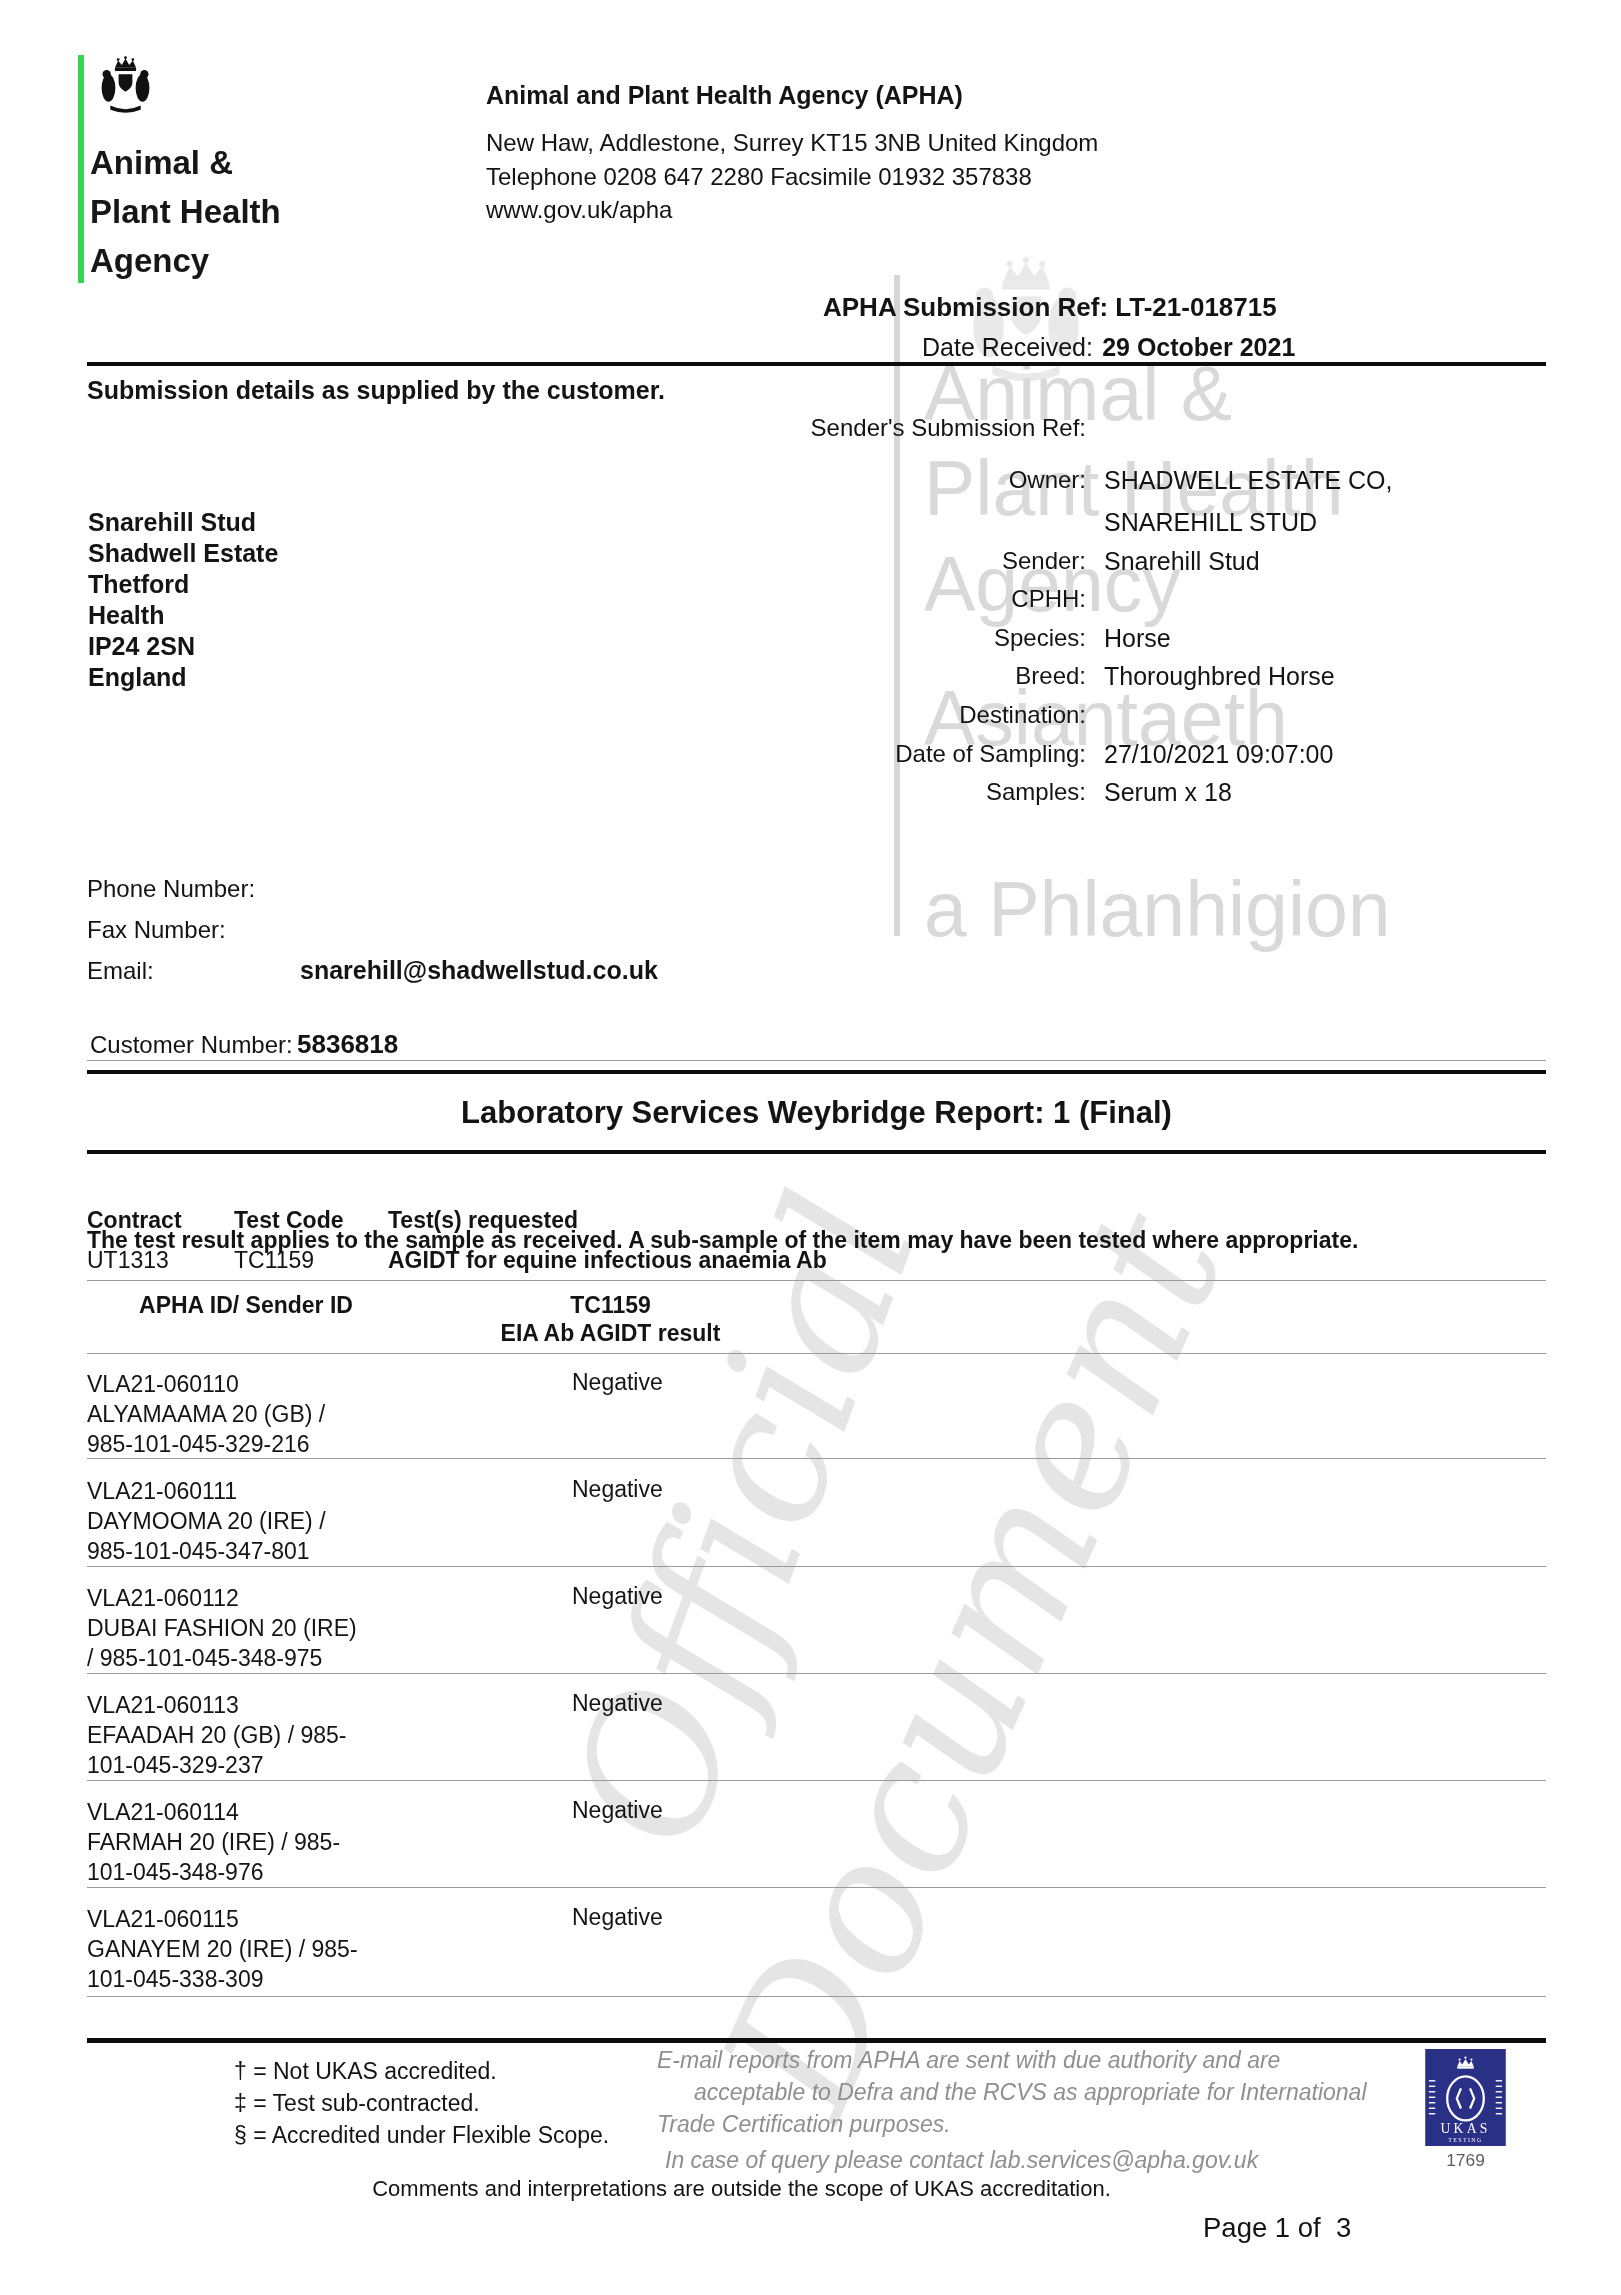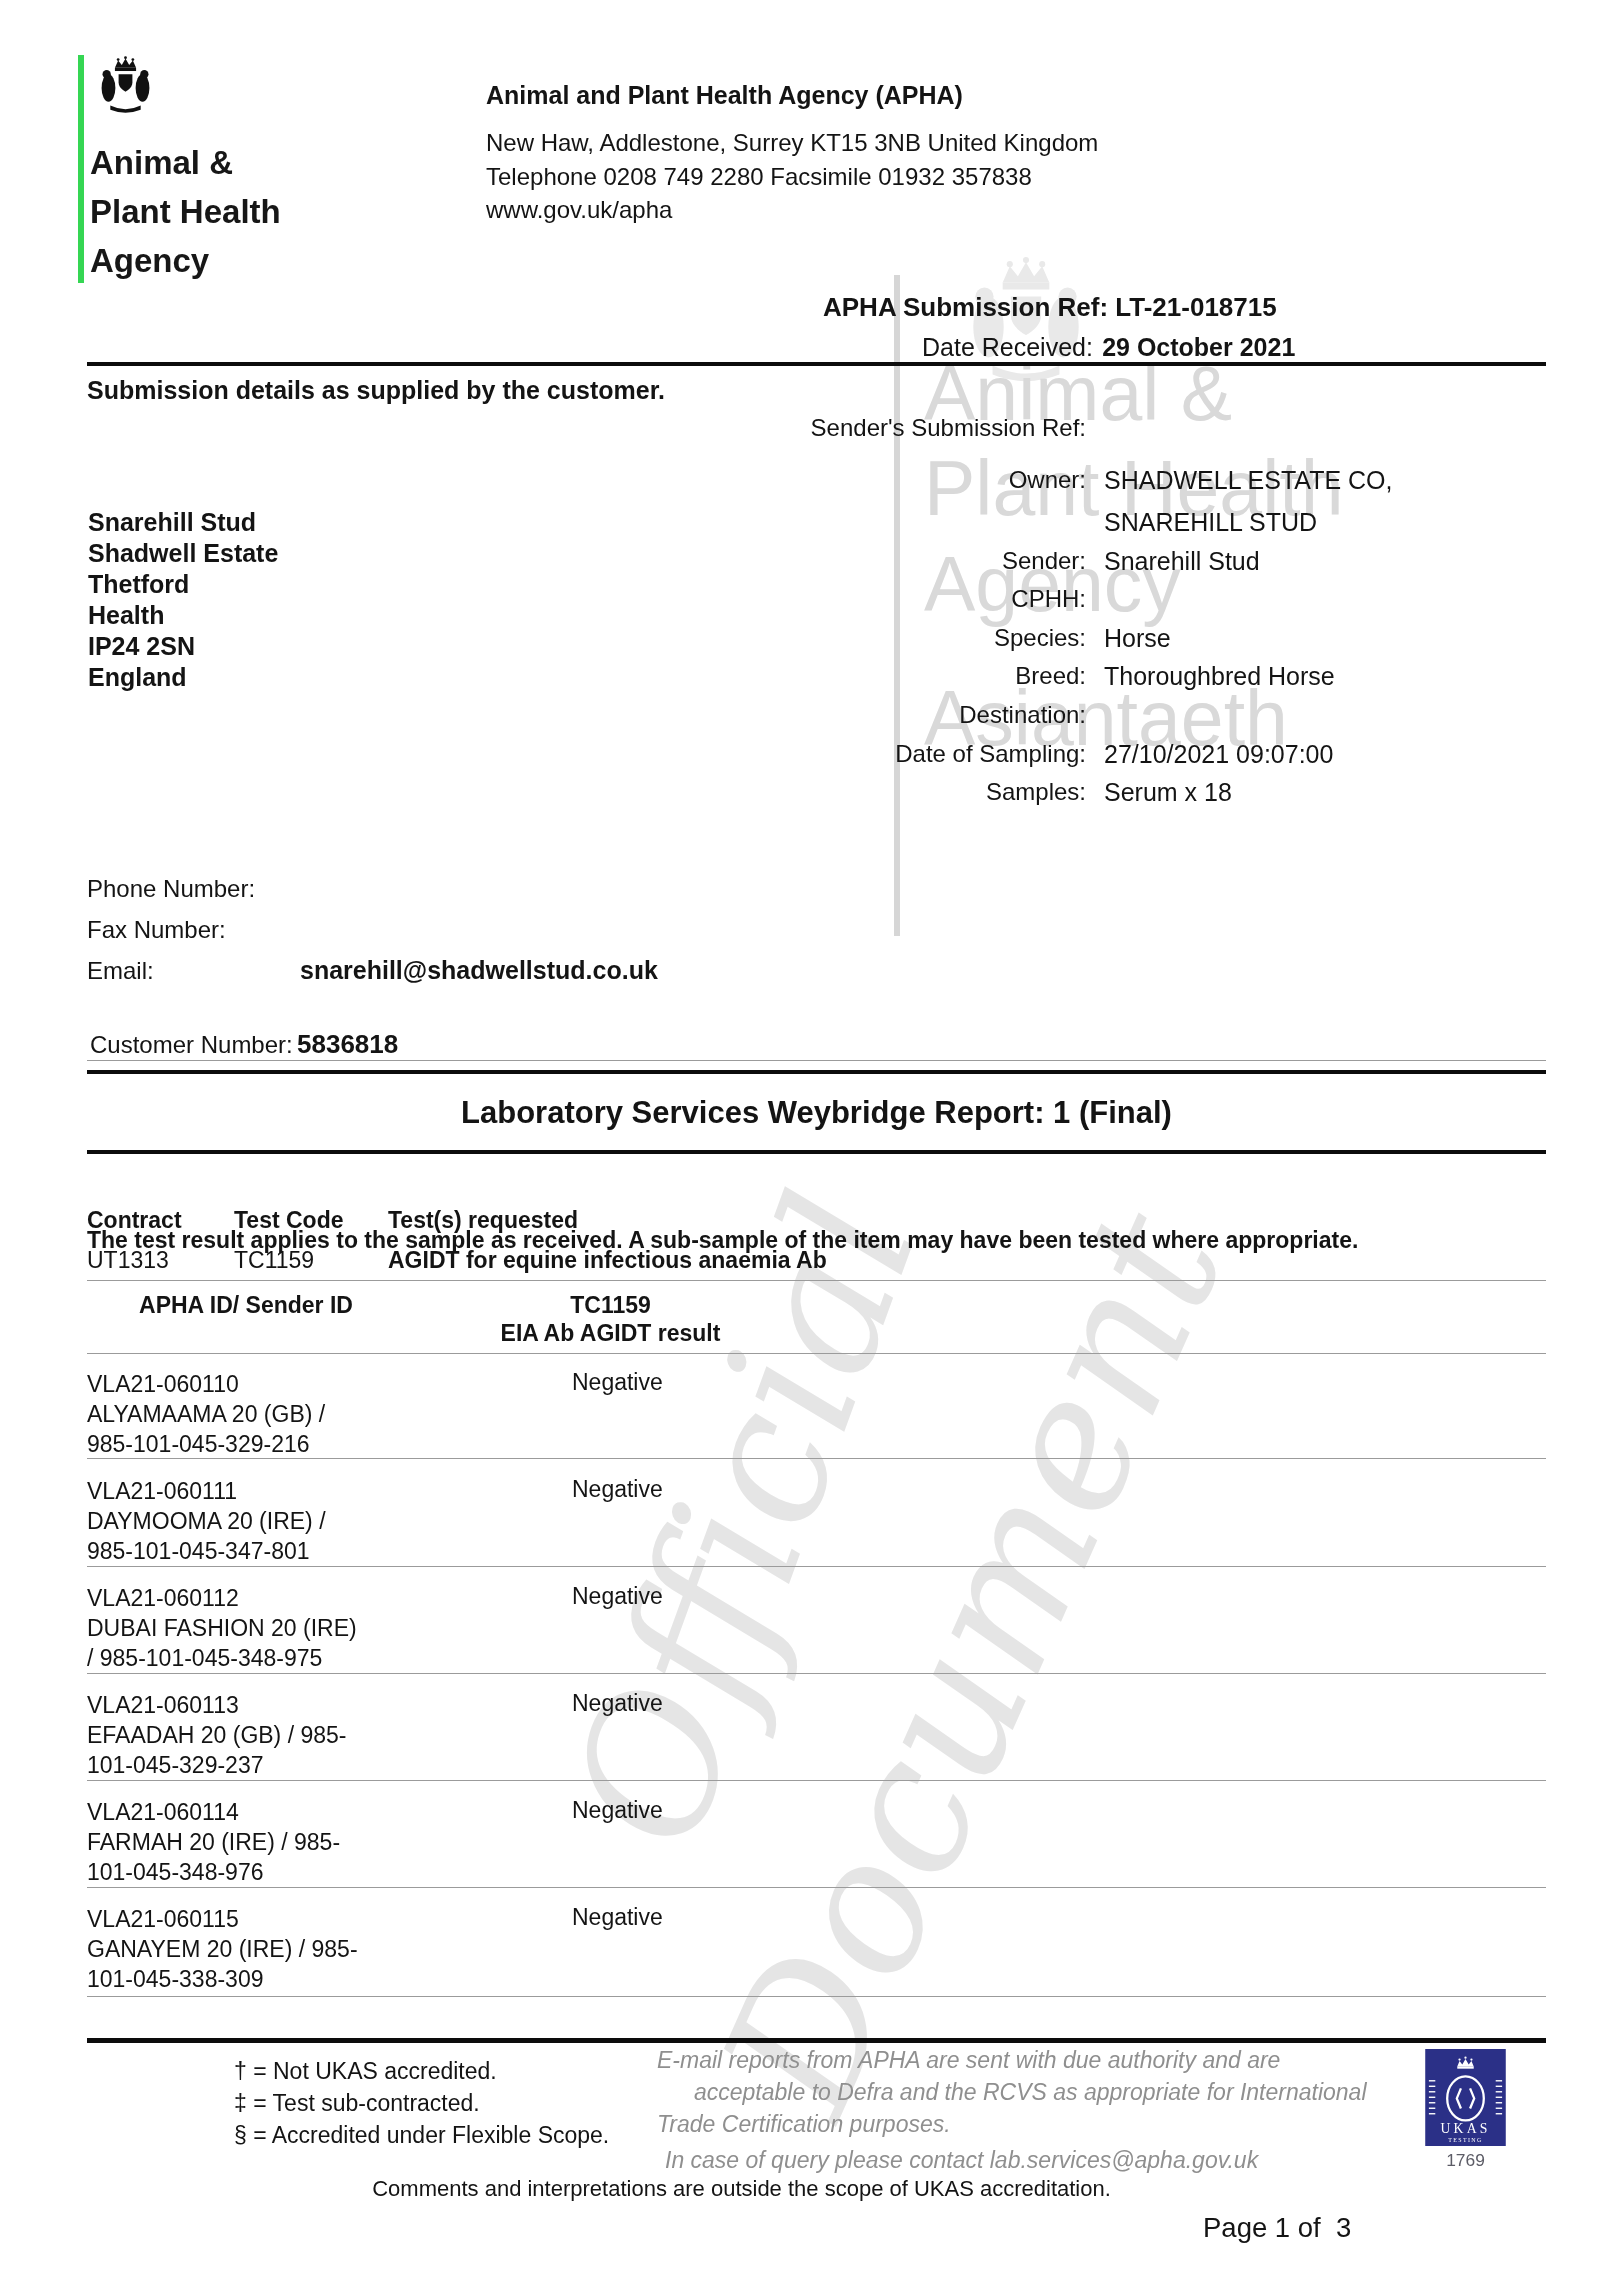--- a/index.html
+++ b/index.html
@@ -39,20 +39,21 @@
       <ellipse cx="112" cy="74" rx="15" ry="30"></ellipse>
         <circle cx="116" cy="44" r="9"></circle>
       <path d="M42 112 q33 16 66 0 l0 9 q-33 13 -66 0 z"></path>
     </svg>
 
     <div class="abs" style="left:894px;top:275px;width:6.4px;height:661px;background:#d6d6d6;"></div>
     <div class="abs wm" style="left:924px;top:349px;font-size:77px;">Animal &amp;</div>
     <div class="abs wm" style="left:924px;top:444px;font-size:77px;">Plant Health</div>
     <div class="abs wm" style="left:924px;top:540px;font-size:77px;">Agency</div>
     <div class="abs wm" style="left:924px;top:674px;font-size:77px;">Asiantaeth</div>
+    <div class="abs wm" style="left:924px;top:865px;font-size:77px;">a Phlanhigion</div>
 
     <div class="abs wm-diag" style="left:744px;top:1520px;font-size:184px;transform:translate(-50%,-50%) rotate(-70deg);">Official</div>
     <div class="abs wm-diag" style="left:973px;top:1662px;font-size:184px;transform:translate(-50%,-50%) rotate(-66deg);">Document</div>
   </div>
 
   <div class="abs" style="left:0;top:0;width:1622px;height:2295px;z-index:1;">
 
     <div class="abs" style="left:78px;top:54px;width:395px;height:234px;">
       <div class="abs" style="left:0;top:0.9px;width:6.4px;height:228px;background:#35d653;"></div>
       <svg class="abs" style="left:13px;top:0;" width="69" height="69" viewBox="0 0 150 150" fill="#111111">
@@ -70,21 +71,21 @@
       </svg>
       <div class="abs" style="left:12px;top:84px;font-size:33px;line-height:49px;font-weight:600;color:#171717;">
         <div>Animal &amp;</div>
         <div>Plant Health</div>
         <div>Agency</div>
       </div>
     </div>
 
     <div class="abs b" style="left:486px;top:81px;font-size:25px;white-space:nowrap;">Animal and Plant Health Agency (APHA)</div>
     <div class="abs hdr52" style="left:486px;top:129px;">New Haw, Addlestone, Surrey KT15 3NB United Kingdom</div>
-    <div class="abs hdr52" style="left:486px;top:163px;">Telephone 0208 749 2280 Facsimile 01932 357838</div>
+    <div class="abs hdr52" style="left:486px;top:163px;">Telephone 0208 647 2280 Facsimile 01932 357838</div>
     <div class="abs hdr52" style="left:486px;top:196px;">www.gov.uk/apha</div>
 
     <div class="abs b" style="left:807px;top:292px;font-size:26px;white-space:nowrap;margin-left:16px;">APHA Submission Ref: LT-21-018715</div>
     <div class="abs" style="left:922px;top:333px;font-size:25px;white-space:nowrap;">
       <span>Date Received:</span><span class="b" style="margin-left:9.2px;">29 October 2021</span>
     </div>
 
     <div class="rule" style="left:87px;top:362px;width:1459px;height:4.1px;"></div>
 
     <div class="abs b" style="left:87px;top:376px;font-size:25px;white-space:nowrap;">Submission details as supplied by the customer.</div>

